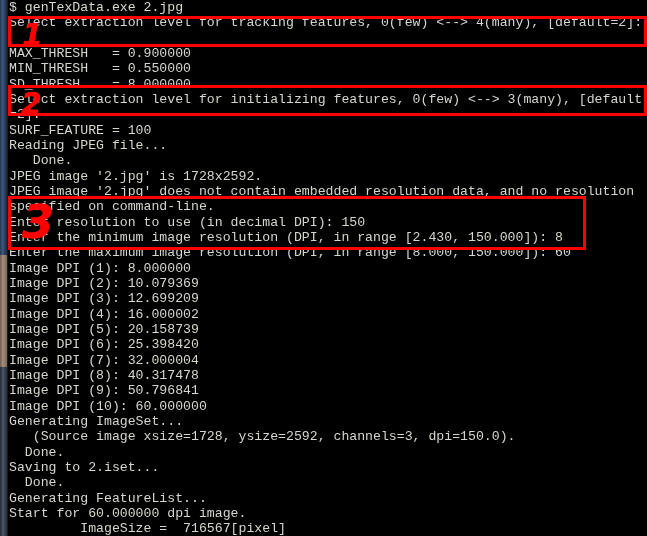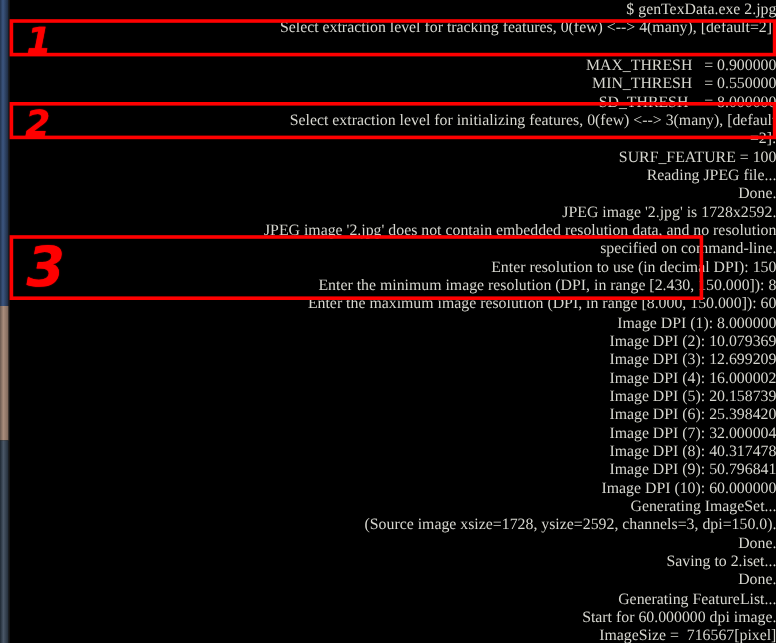--- a/index.html
+++ b/index.html
@@ -57,26 +57,25 @@
   }
 
   
   #console {
     position: absolute;
     left: 9px;
     top: 0;
     width: 638px;
     height: 536px;
     color: #d6d6cf;
-    font-family: Liberation Serif, serif;
+    font-family: Liberation Mono, monospace;
     font-size: 13.2px;
     line-height: 15.33px;
     white-space: pre;
     letter-spacing: 0px;
-    text-align: right;
   }
   #console .line {
     height: 15.33px;
     white-space: pre;
   }
   #console .line.cmd { color: #d8d8d0; }
 
   
   .anno-box {
     position: absolute;

